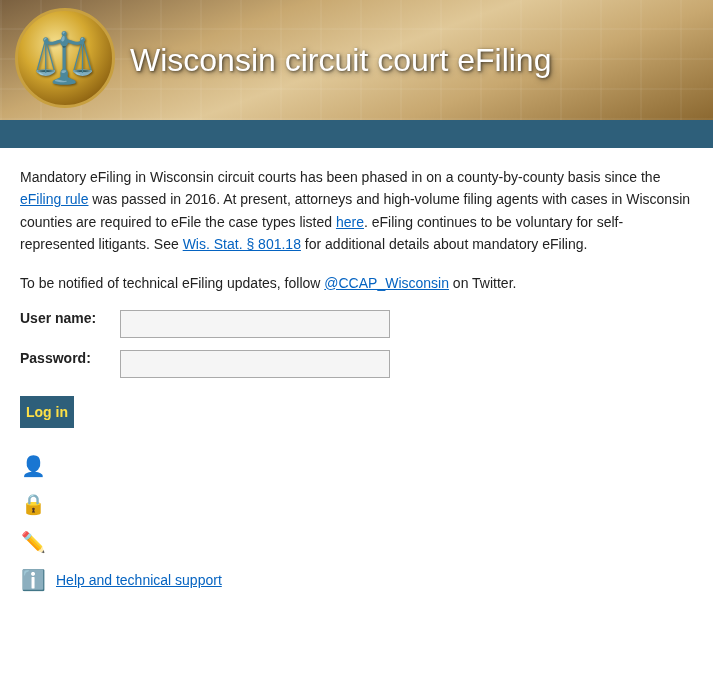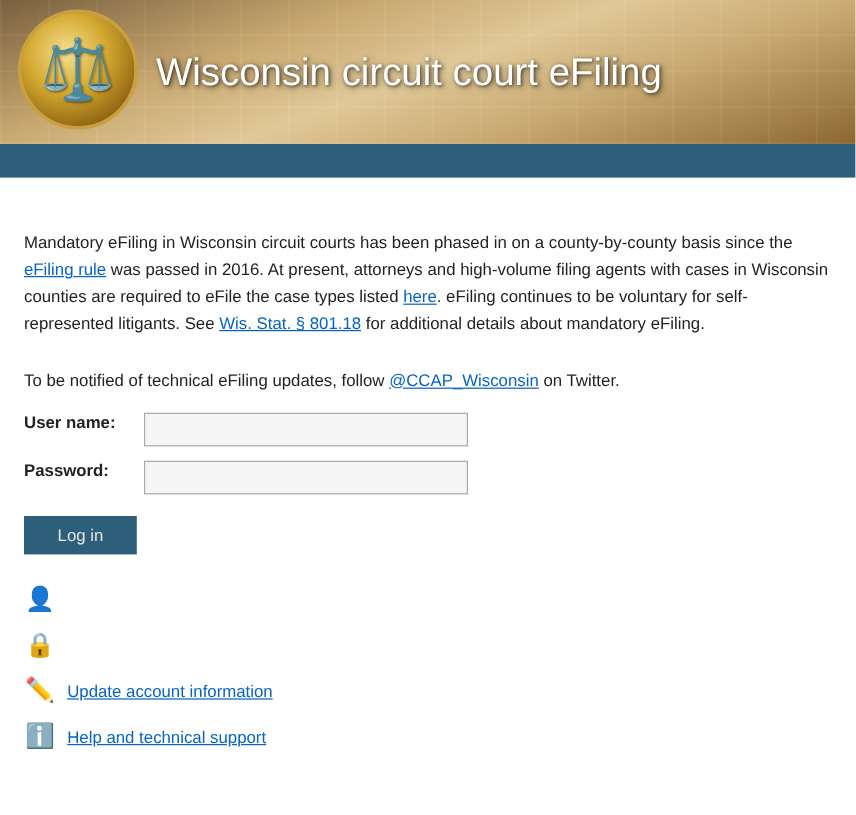--- a/index.html
+++ b/index.html
@@ -67,21 +67,20 @@
 
     
     .main-content {
       padding: 18px 20px 20px 20px;
     }
 
     .info-text {
       line-height: 1.6;
       color: #222;
       margin-bottom: 16px;
-      margin-top: 25px;
     }
     .info-text a {
       color: #0563c1;
       text-decoration: underline;
       cursor: pointer;
     }
 
     
     .form-section {
       margin-top: 10px;
@@ -100,25 +99,25 @@
     .form-input {
       width: 270px;
       height: 28px;
       border: 1px solid #aaa;
       padding: 3px 6px;
       font-size: 14px;
       background: #f5f5f5;
     }
     .login-btn {
       background: #2e5f7a;
-      color: #e5e5e5;
+      color: #fde047;
       border: none;
-      padding: 8px 28px;
+      padding: 8px 6px;
       font-size: 14px;
-      font-weight: normal;
+      font-weight: bold;
       cursor: pointer;
       margin-top: 6px;
       margin-left: 0;
     }
 
     
     .account-links {
       margin-top: 24px;
     }
     .account-link-row {
@@ -184,21 +183,20 @@
     <div class="account-link-row">
       <span class="icon-circle">👤</span>
     </div>
 
     <div class="account-link-row">
       <span class="icon-circle">🔒</span>
     </div>
 
     <div class="account-link-row">
       <span class="icon-circle">✏️</span>
-      <a>Update account information</a>
     </div>
 
     <div class="account-link-row">
       <span class="icon-circle">ℹ️</span>
       <a>Help and technical support</a>
     </div>
 
   </div>
 </div>
 

